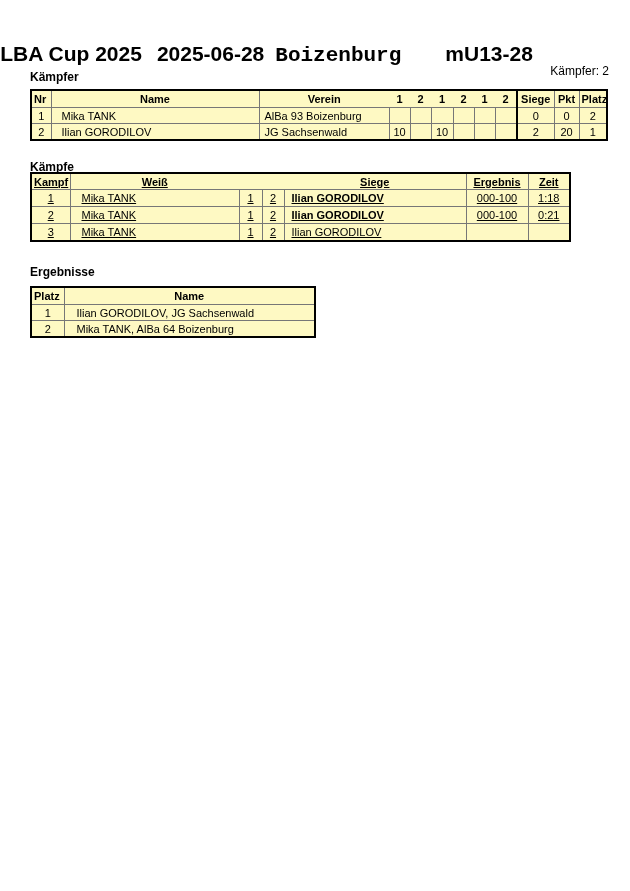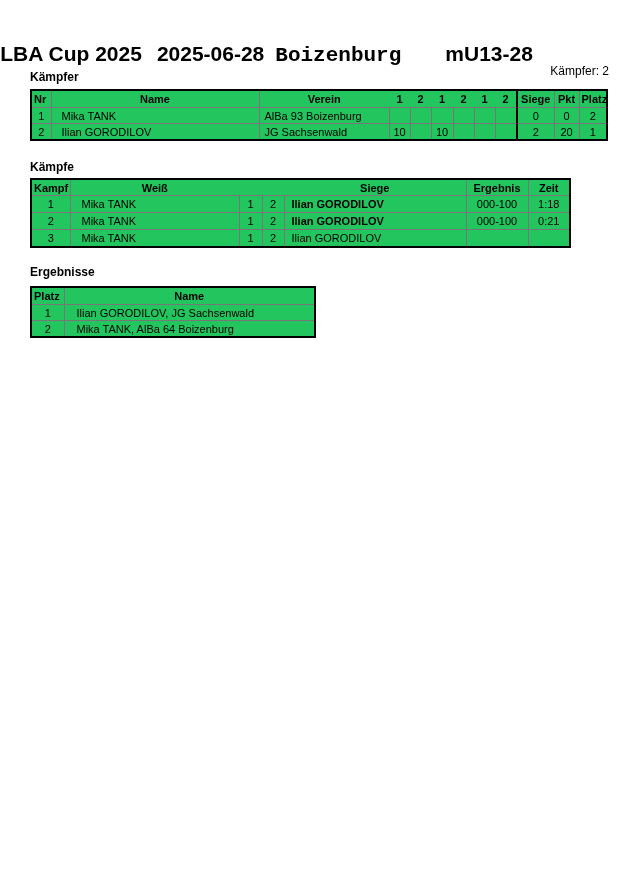--- a/index.html
+++ b/index.html
@@ -20,40 +20,40 @@
     position:absolute;font-size:12px;font-weight:bold;text-align:left;line-height:14px;
   }
   .cap1{left:30px;top:70px;width:488px;}
   .cap2{left:30px;top:160px;width:539px;}
   .cap3{left:30px;top:265px;width:284px;}
   .count-label{
     position:absolute;top:65px;right:21px;font-size:12px;line-height:12px;
   }
   table{
     position:absolute;border-collapse:collapse;table-layout:fixed;
-    border:2px solid #000;background:#22c55e;
+    border:2px solid #000;background:#fef9c3;
   }
   th,td{
     border:1px solid #777;font-size:11px;line-height:12px;
     padding:0 2px;overflow:hidden;white-space:nowrap;vertical-align:middle;
     text-align:center;
   }
   th{font-weight:bold;}
   
   .t-kaempfer{left:30px;top:89px;width:576px;}
   .t-kaempfer tr.hdr th{height:16px;}
   .t-kaempfer tr.row td{height:15px;}
   .t-kaempfer th.h-nr{text-align:left;}
   .t-kaempfer th.h-verein{border-right:none;}
   .t-kaempfer th.h-round{border-left:none;border-right:none;}
   .t-kaempfer th.h-siege,.t-kaempfer td.c-siege{border-left:2px solid #000;}
   .t-kaempfer td.c-name{text-align:left;padding-left:10px;}
   .t-kaempfer td.c-verein{text-align:left;padding-left:5px;}
   
-  .t-kaempfe{left:30px;top:178px;width:539px;}
+  .t-kaempfe{left:30px;top:172px;width:539px;text-decoration:underline;}
   .t-kaempfe tr.hdr th{height:15px;}
   .t-kaempfe tr.row td{height:16px;}
   .t-kaempfe th.h-kampf{text-align:left;}
   .t-kaempfe th.h-weiss{border-right:none;}
   .t-kaempfe th.h-spacer{border-left:none;border-right:none;}
   .t-kaempfe th.h-blau{border-left:none;}
   .t-kaempfe td.c-weiss{text-align:left;padding-left:11px;}
   .t-kaempfe td.c-blau{text-align:left;padding-left:7px;}
   td.winner{font-weight:bold;}
   

